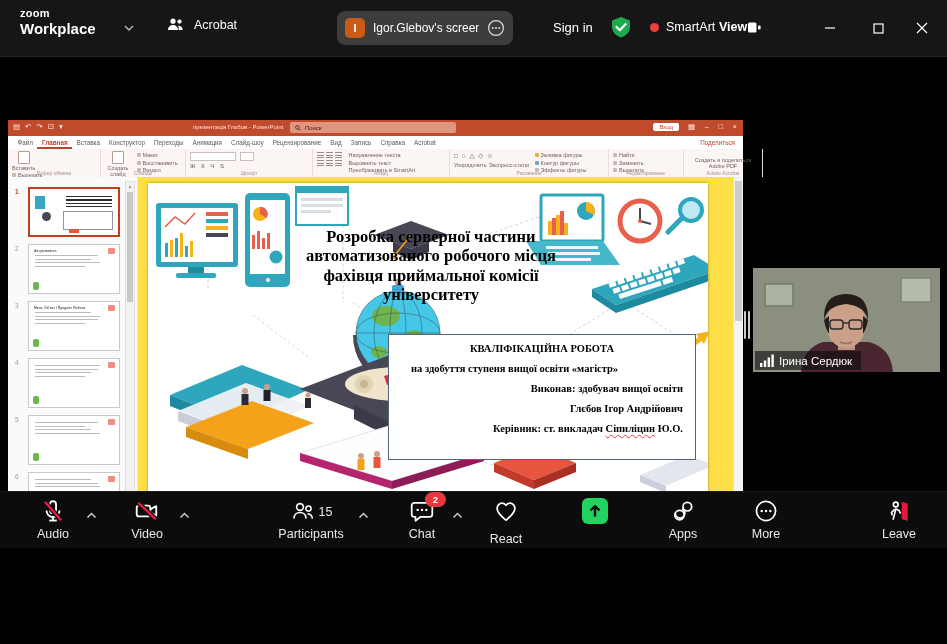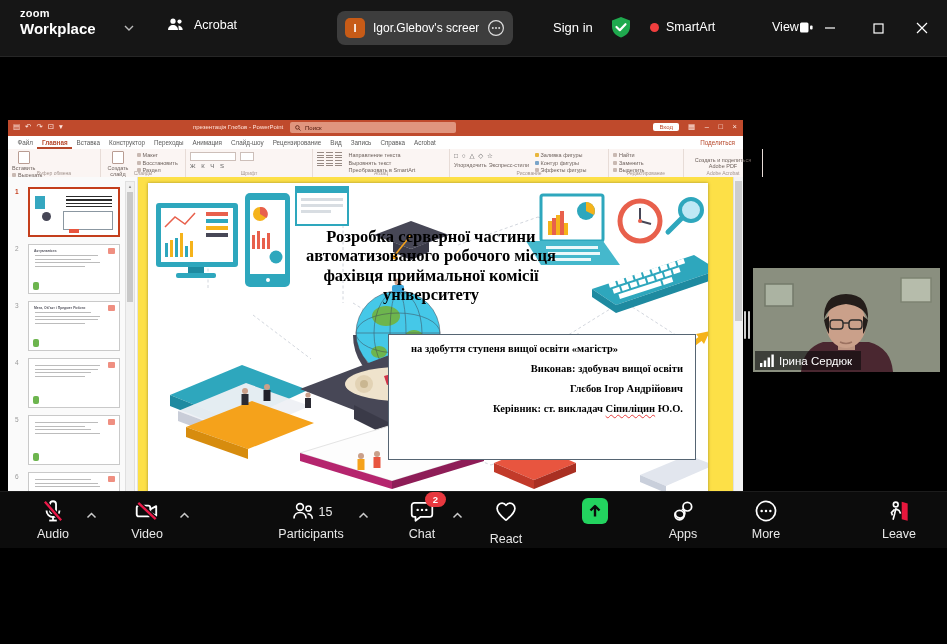--- a/index.html
+++ b/index.html
@@ -12,21 +12,21 @@
   .logo .lb{display:block;font-size:15px;font-weight:bold;margin-top:2px;}
   .logo-chev{position:absolute;left:124px;top:25px;}
   .meeting{position:absolute;left:166px;top:17px;display:flex;align-items:center;gap:8px;font-size:12.5px;}
   .share-pill{position:absolute;left:337px;top:11px;width:176px;height:34px;background:#3d3d3d;border-radius:8px;display:flex;align-items:center;gap:8px;padding:0 8px;box-sizing:border-box;}
   .share-avatar{width:20px;height:20px;border-radius:5px;background:#c75b17;color:#fff;font-size:11px;font-weight:bold;display:flex;align-items:center;justify-content:center;flex:none;}
   .share-pill .stxt{font-size:12px;white-space:nowrap;overflow:hidden;}
   .signin{position:absolute;left:553px;top:20px;font-size:13px;}
   .shield{position:absolute;left:610px;top:16px;width:22px;height:23px;}
   .rec{position:absolute;left:650px;top:20px;display:flex;align-items:center;gap:7px;font-size:12.5px;}
   .rec-dot{width:9px;height:9px;border-radius:50%;background:#f03e3e;}
-  .view{position:absolute;left:772px;top:20px;display:flex;align-items:center;font-size:12.5px;}
+  .view{position:absolute;left:719px;top:20px;display:flex;align-items:center;font-size:12.5px;font-weight:bold;}
   .wbtn{position:absolute;top:14px;width:28px;height:28px;display:flex;align-items:center;justify-content:center;}
   
   .controlbar{position:absolute;left:0;bottom:0;width:947px;height:56px;background:#0c0c0c;border-top:1px solid #1c1c1c;}
   .ctl{position:absolute;top:6px;display:flex;flex-direction:column;align-items:center;gap:3px;color:#e8e8e8;font-size:12.5px;}
   .ctl .icw{height:26px;display:flex;align-items:center;justify-content:center;position:relative;}
   .chev{position:absolute;top:20px;}
   .badge{position:absolute;top:-6px;right:-11px;min-width:15px;height:15px;border-radius:8px;background:#e8383f;color:#fff;font-size:9.5px;font-weight:bold;display:flex;align-items:center;justify-content:center;padding:0 3px;}
   .pcount{font-size:12.5px;color:#e8e8e8;margin:1px 0 0 3px;}
   .share-btn-ic{width:26px;height:26px;border-radius:6px;background:#23d35f;display:flex;align-items:center;justify-content:center;}
   
@@ -599,20 +599,21 @@
               <circle cx="229" cy="271" r="3" fill="#caa08a"></circle>
                 <rect x="225.5" y="274" width="7" height="11" fill="#e8553f"></rect>
               <circle cx="213" cy="273" r="3" fill="#caa08a"></circle>
                 <rect x="209.5" y="276" width="7" height="11" fill="#f5a21b"></rect>
               <circle cx="160" cy="212" r="2.6" fill="#caa08a"></circle>
                 <rect x="157" y="215" width="6" height="10" fill="#2b2b33"></rect>
             </g>
           </svg>
           <div class="slide-title">Розробка серверної частини автоматизованого робочого місця фахівця приймальної комісії університету</div>
           <div class="info-box">
+            <div class="ib-l ib-c">КВАЛІФІКАЦІЙНА РОБОТА</div>
             <div class="ib-l ib-lft">на здобуття ступеня вищої освіти «магістр»</div>
             <div class="ib-l ib-r">Виконав: здобувач вищої освіти</div>
             <div class="ib-l ib-r">Глєбов Ігор Андрійович</div>
             <div class="ib-l ib-r">
               <span>Керівник: ст. викладач</span>
               <span class="squig">Сіпиліцин</span>
               <span>Ю.О.</span>
             </div>
           </div>
         </div>

